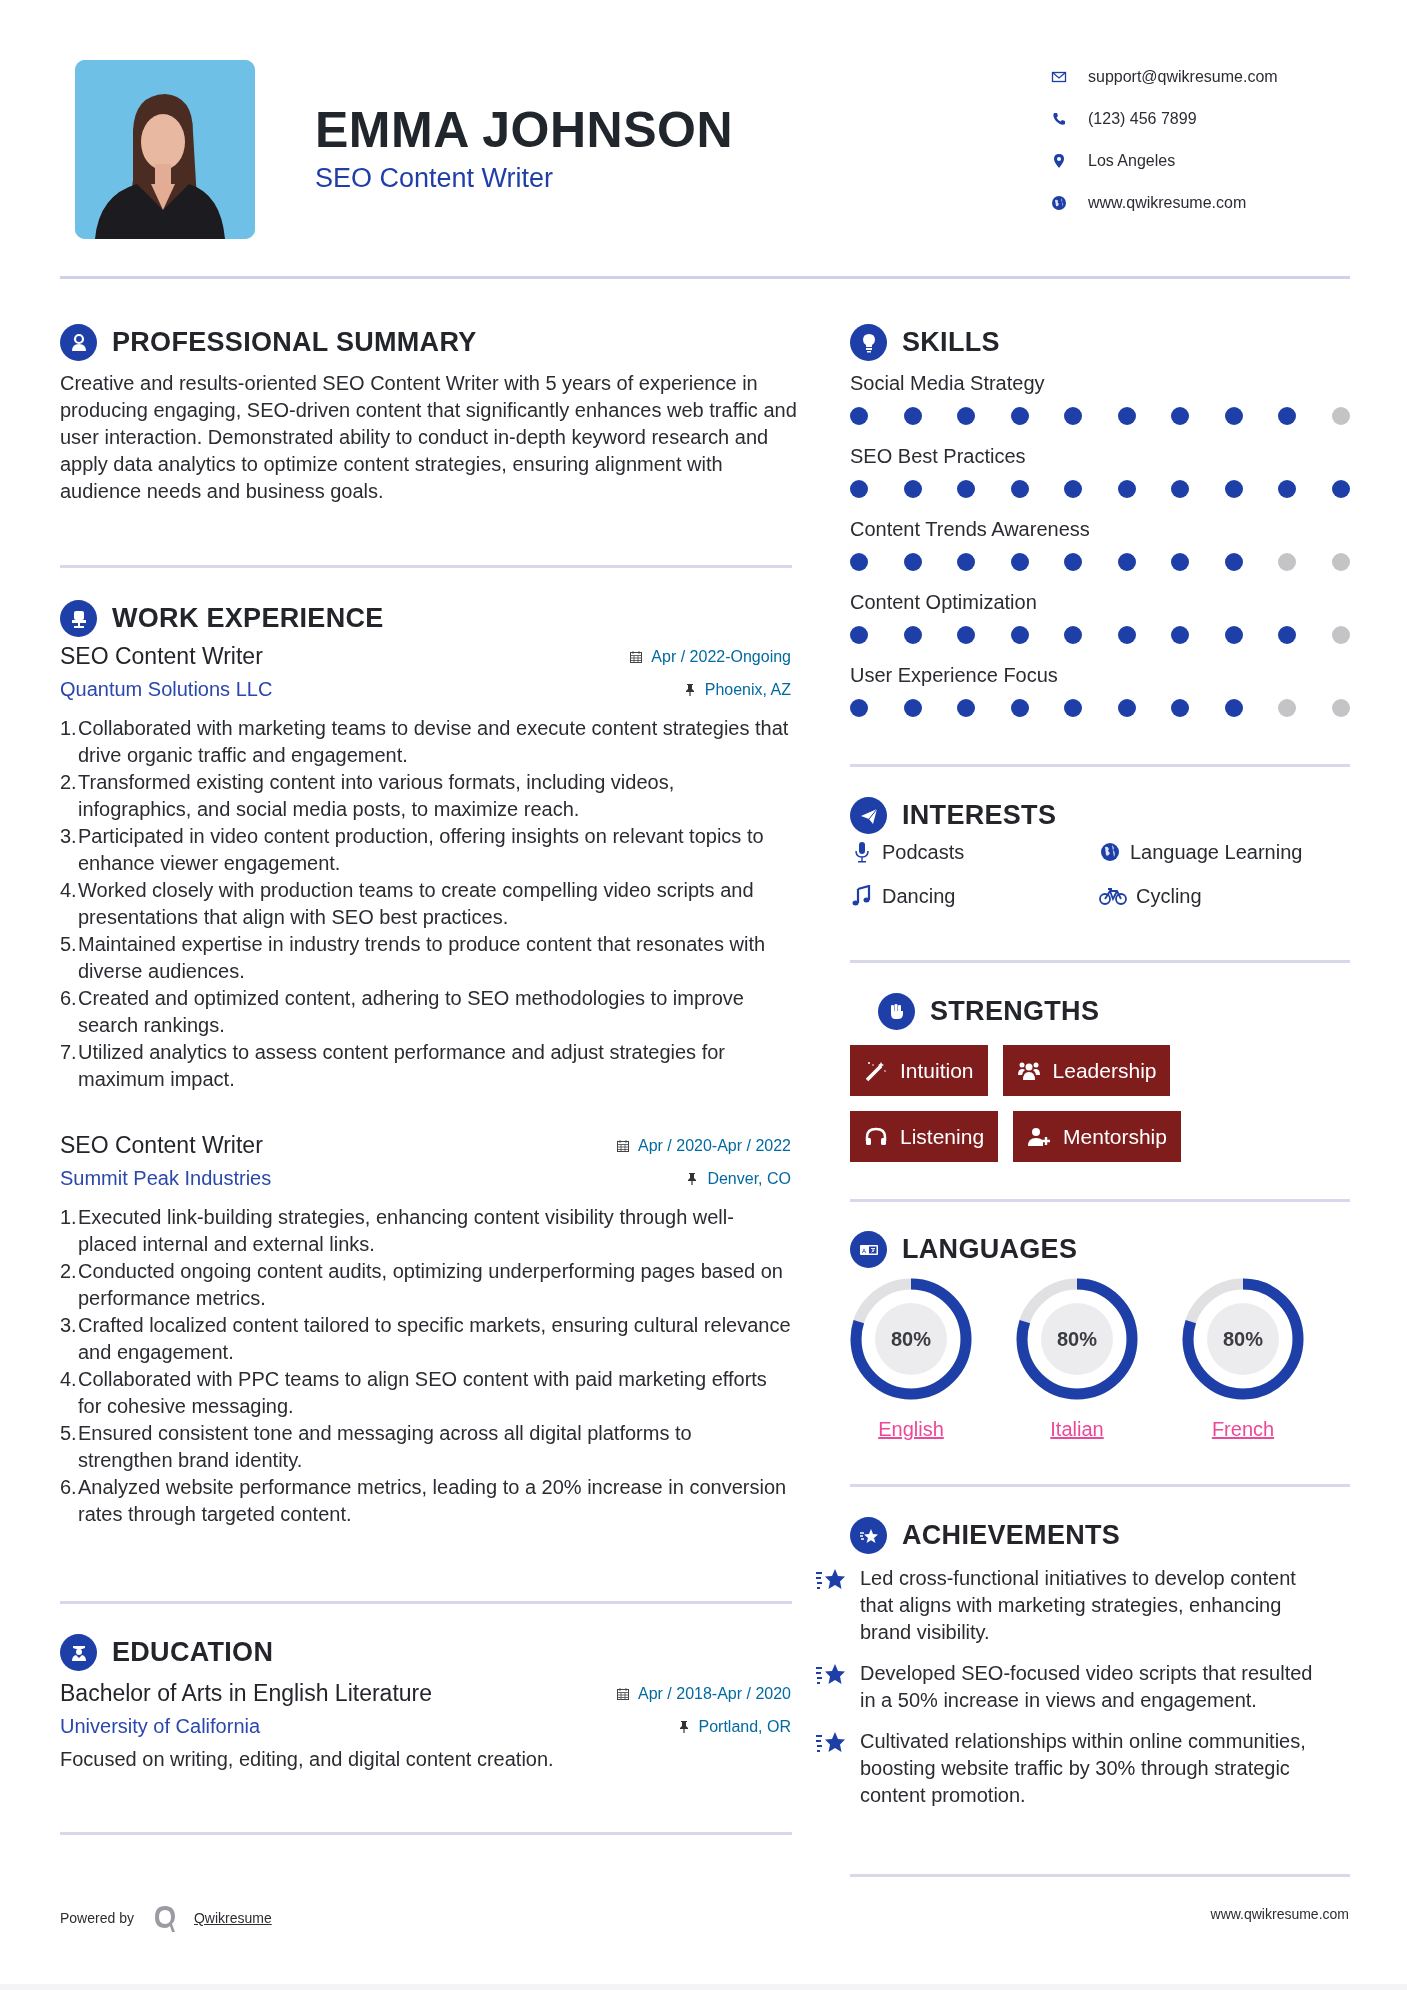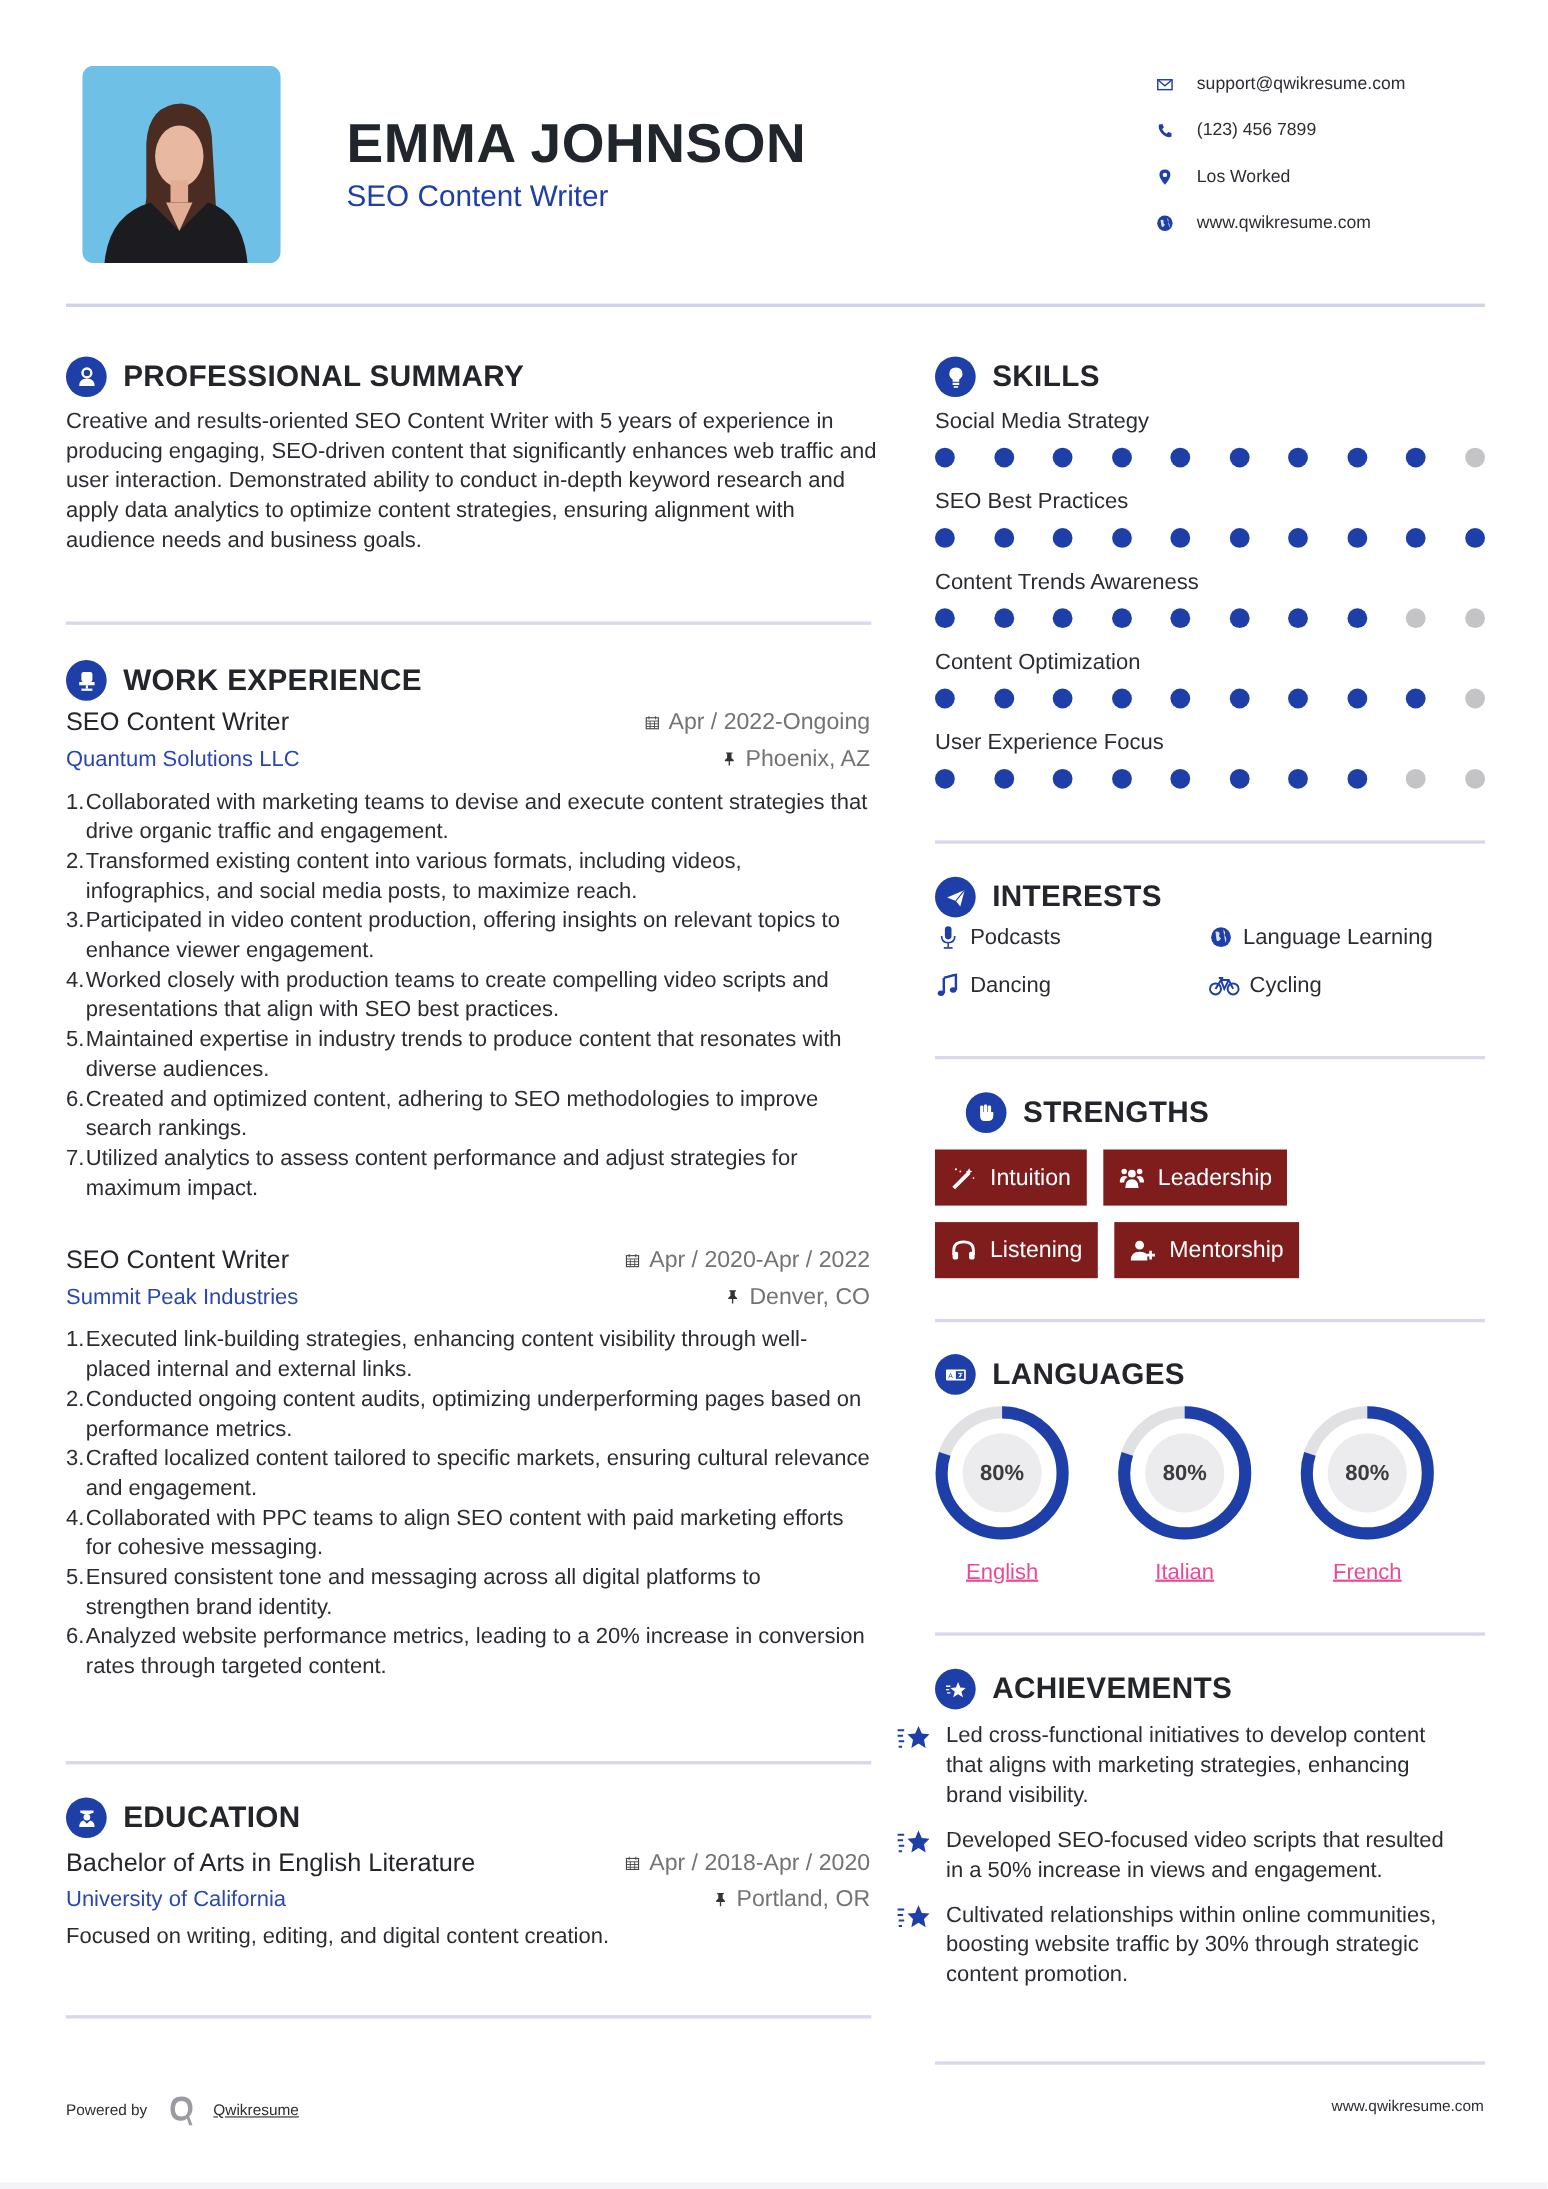--- a/index.html
+++ b/index.html
@@ -25,21 +25,21 @@
   .sec-icon svg { width: 22px; height: 22px; }
   .sec-title { font-size: 27px; font-weight: 700; color: #23252b; letter-spacing: 0.3px; }
   .divider { position: absolute; height: 3px; background: #d7d8ec; }
 
   
   .summary { position: absolute; left: 60px; top: 370px; width: 740px; font-size: 20px; line-height: 27px; color: #2a2c31; }
   .job { position: absolute; left: 60px; width: 731px; }
   .job-row { display: flex; justify-content: space-between; align-items: center; }
   .job-title { font-size: 23px; color: #23252b; }
   .job-company { font-size: 20px; color: #2a47ad; }
-  .job-meta { font-size: 21px; color: #737373; display: flex; align-items: center; text-align: right; }
+  .job-meta { font-size: 16px; color: #0369a1; display: flex; align-items: center; text-align: right; }
   .job-meta svg { width: 14px; height: 14px; margin-right: 8px; }
   .job-list { list-style: none; margin-top: 14px; font-size: 20px; line-height: 27px; color: #2a2c31; }
   .job-list li { display: flex; }
   .job-list li .num { width: 18px; flex: none; }
   .job-list li .txt { flex: 1; }
 
   
   .skills { position: absolute; left: 850px; top: 370px; width: 500px; }
   .skill-name { font-size: 20px; color: #2a2c31; height: 27px; line-height: 27px; }
   .dots { display: flex; justify-content: space-between; height: 46px; align-items: center; padding-bottom: 8px; }
@@ -113,21 +113,21 @@
       </span>
       <span>(123) 456 7899</span>
     </div>
     <div class="contact-row">
       <span class="ci">
         <svg viewBox="0 0 16 16">
             <path d="M8 1 Q13 1 13 6 Q13 9 8 15 Q3 9 3 6 Q3 1 8 1 Z" fill="#1e3fa8"></path>
             <circle cx="8" cy="6" r="2" fill="#fff"></circle>
           </svg>
       </span>
-      <span>Los Worked</span>
+      <span>Los Angeles</span>
     </div>
     <div class="contact-row">
       <span class="ci">
         <svg viewBox="0 0 16 16">
             <circle cx="8" cy="8" r="7" fill="#1e3fa8"></circle>
             <path d="M4 5 Q6 4 7 6 Q6 8 8 9 Q7 12 5 11 Z M10 3 Q12 5 11 7 Q13 9 12 12" fill="#fff" opacity="0.85"></path>
           </svg>
       </span>
       <span>www.qwikresume.com</span>
     </div>

